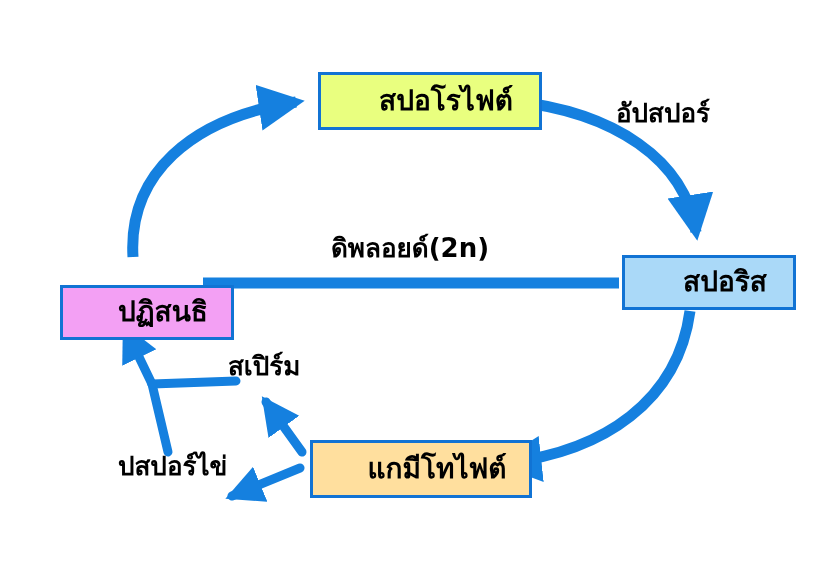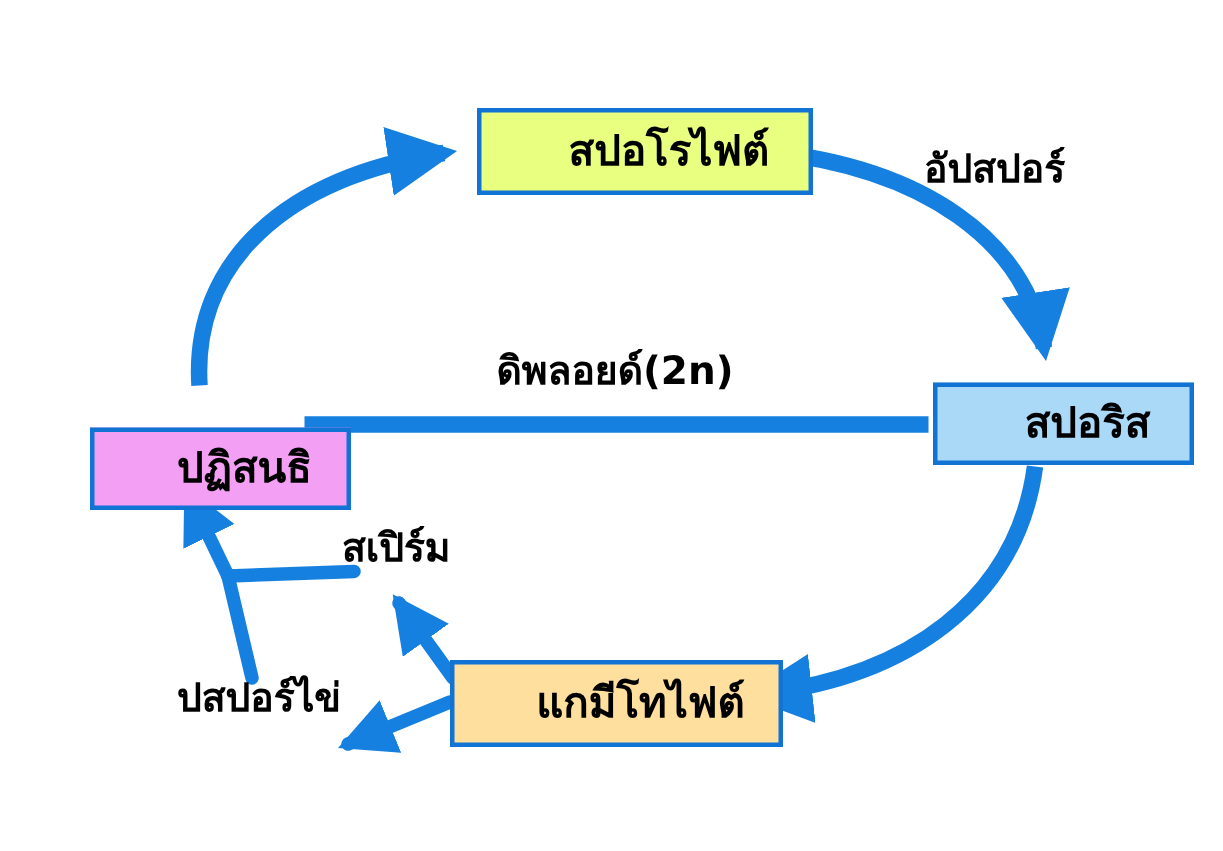--- a/index.html
+++ b/index.html
@@ -60,21 +60,21 @@
 
     <path class="wire wire-thin" d="M 152 384 L 126 330" marker-end="url(#ah)"></path>
   </svg>
 
   <div class="node" style="left: 318px; top: 72px; width: 186px; height: 52px; background-color: rgb(233, 255, 127);">สปอโรไฟต์</div>
 
   <div class="node" style="left: 60px; top: 257px; width: 136px; height: 49px; background-color: rgb(243, 160, 244); margin-top: 28px;">ปฏิสนธิ</div>
 
   <div class="node" style="left: 622px; top: 255px; width: 136px; height: 49px; background-color: rgb(170, 217, 248);">สปอริส</div>
 
-  <div class="node" style="left: 300px; top: 440px; width: 184px; height: 52px; background-color: rgb(255, 223, 158);">แกมีโทไฟต์</div>
+  <div class="node" style="left: 310px; top: 440px; width: 184px; height: 52px; background-color: rgb(255, 223, 158);">แกมีโทไฟต์</div>
 
 
   <div class="lbl" style="left:616px;top:99px;">อัปสปอร์</div>
 
 
   <div class="lbl lbl-center" style="left:410px;top:234px;">ดิพลอยด์(2n)</div>
 
 
   <div class="lbl" style="left:228px;top:352px;">สเปิร์ม</div>
 

